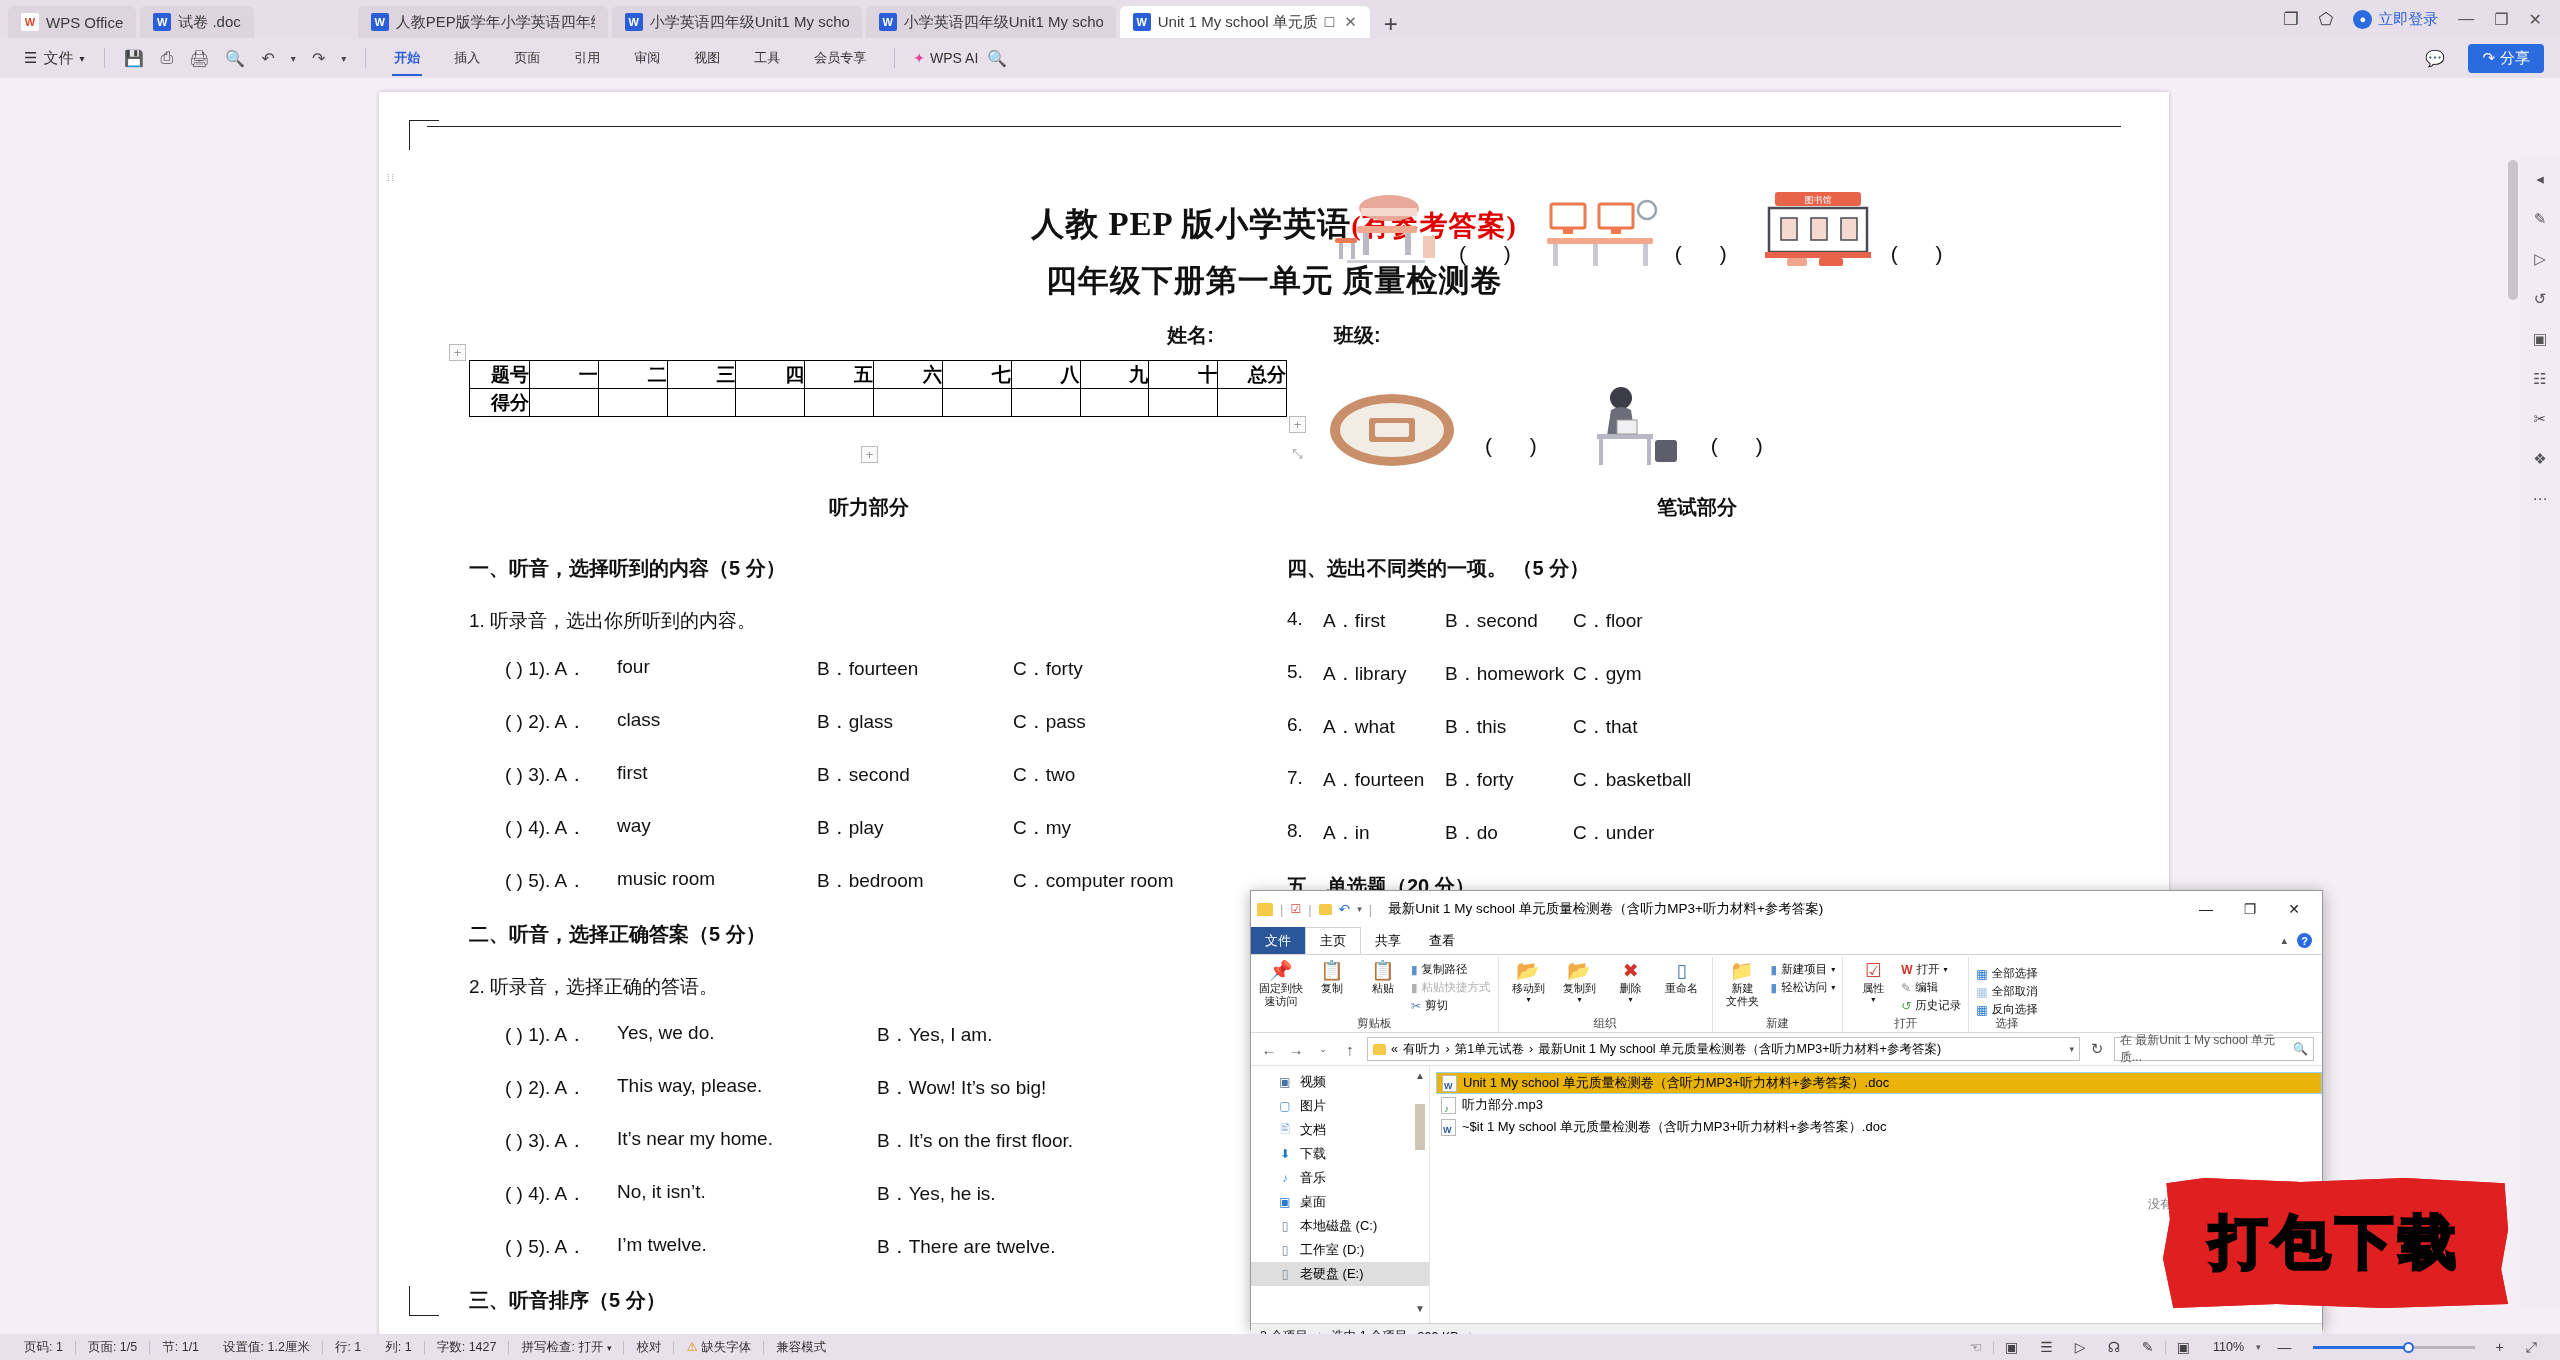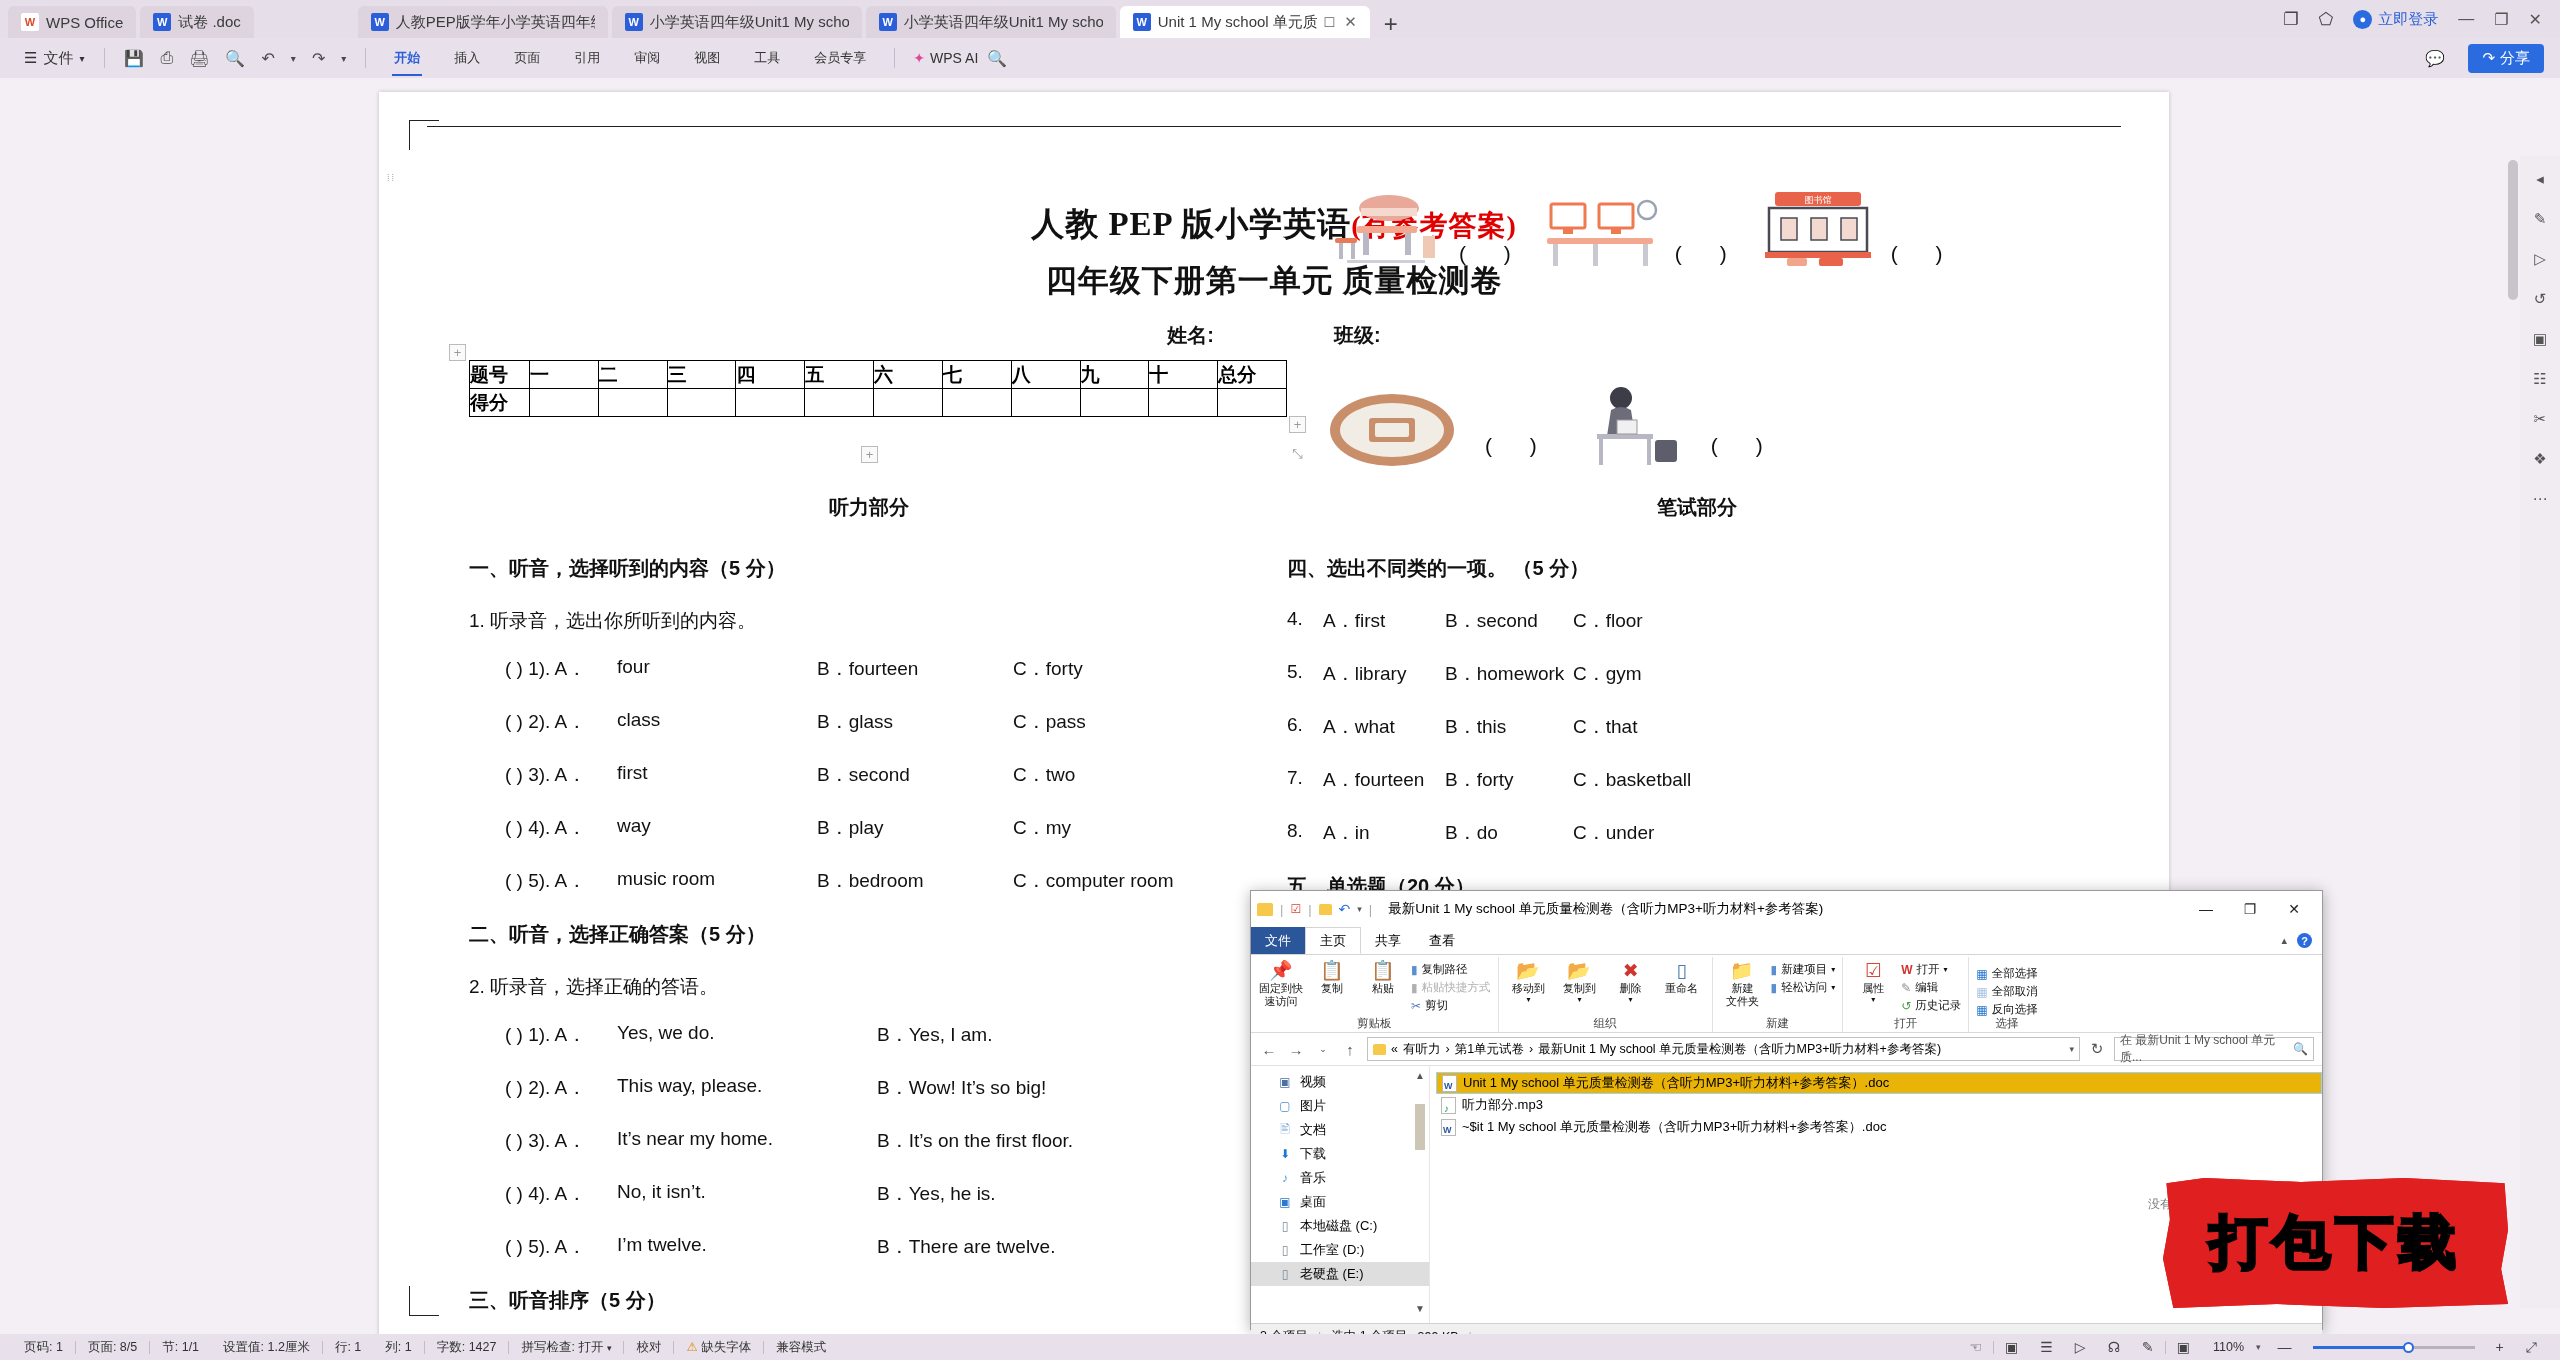--- a/index.html
+++ b/index.html
@@ -96,21 +96,21 @@
   .namerow {
     position: absolute; left: 0; right: 0; top: 196px;
     display: flex; justify-content: center; gap: 120px;
     font-size: 20px; font-weight: bold; color: #111;
   }
   .scoretable {
     position: absolute; left: 42px; top: 234px; width: 818px;
     border-collapse: collapse; table-layout: fixed;
   }
   .scoretable td {
-    border: 1.6px solid #000; height: 28px; text-align: left;
+    border: 1.6px solid #000; height: 28px; text-align: right;
     font-size: 19px; font-weight: bold; color: #000;
   }
   .scoretable td.head { width: 60px; }
   .anchor-dots { position: absolute; left: 8px; top: 84px; width: 12px; font-size: 9px; color: #999; line-height: 4px; letter-spacing: 2px; }
   .tbl-handle { position: absolute; font-size: 13px; color: #9a9a9a; border: 1px solid #bbb; background: #fafafa;
     width: 17px; height: 17px; line-height: 15px; text-align: center; }
 
   
   .picrow { position: absolute; top: 60px; left: 900px; display: flex; align-items: flex-end; gap: 10px; }
   .picrow2 { position: absolute; top: 258px; left: 900px; display: flex; align-items: flex-end; gap: 24px; }
@@ -857,21 +857,21 @@
   </div>
 
   <div class="ghost-text">没有</div>
   <div class="stamp">
     <span class="stamp-text">打包下载</span>
   </div>
 
   <div class="statusbar">
     <span class="sb">页码: 1</span>
     <span class="sb-div"></span>
-    <span class="sb">页面: 8/5</span>
+    <span class="sb">页面: 1/5</span>
     <span class="sb-div"></span>
     <span class="sb">节: 1/1</span>
     <span class="sb">设置值: 1.2厘米</span>
     <span class="sb-div"></span>
     <span class="sb">行: 1</span>
     <span class="sb">列: 1</span>
     <span class="sb-div"></span>
     <span class="sb">字数: 1427</span>
     <span class="sb-div"></span>
     <span class="sb">

